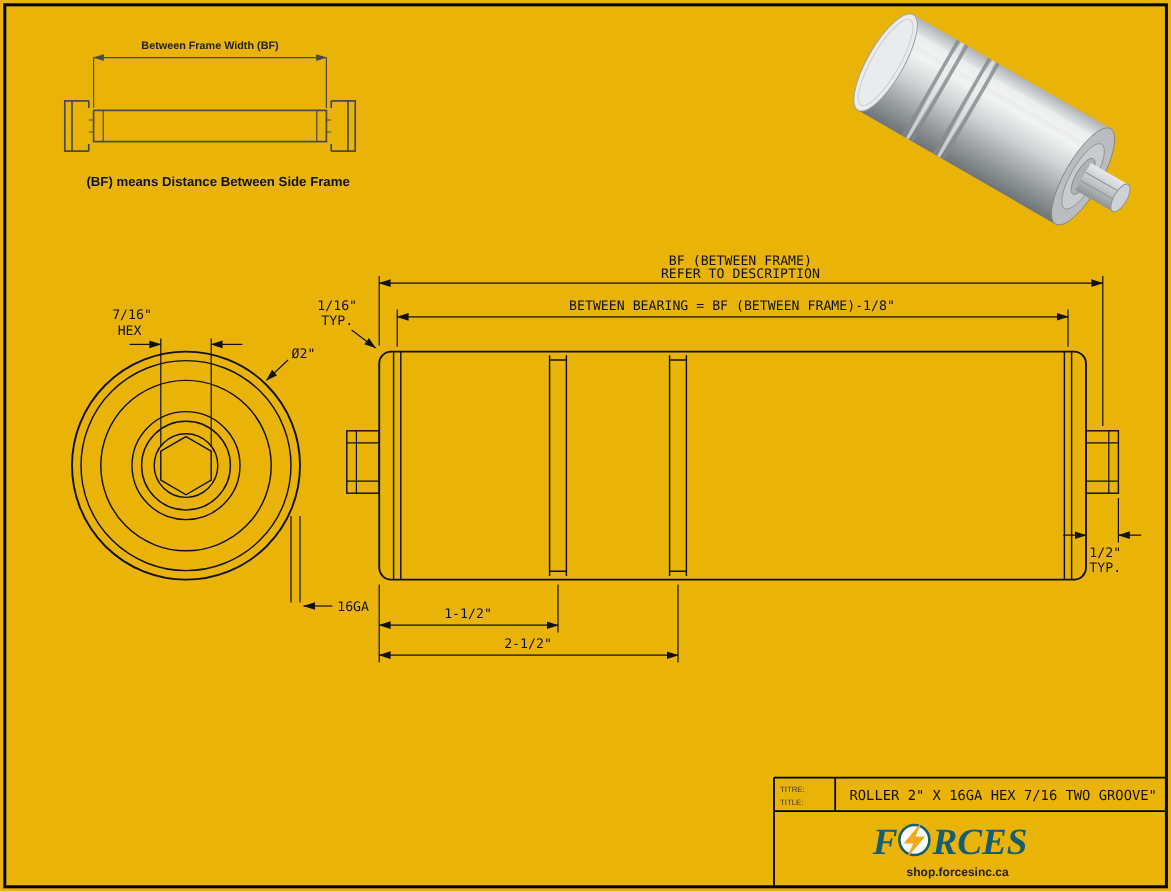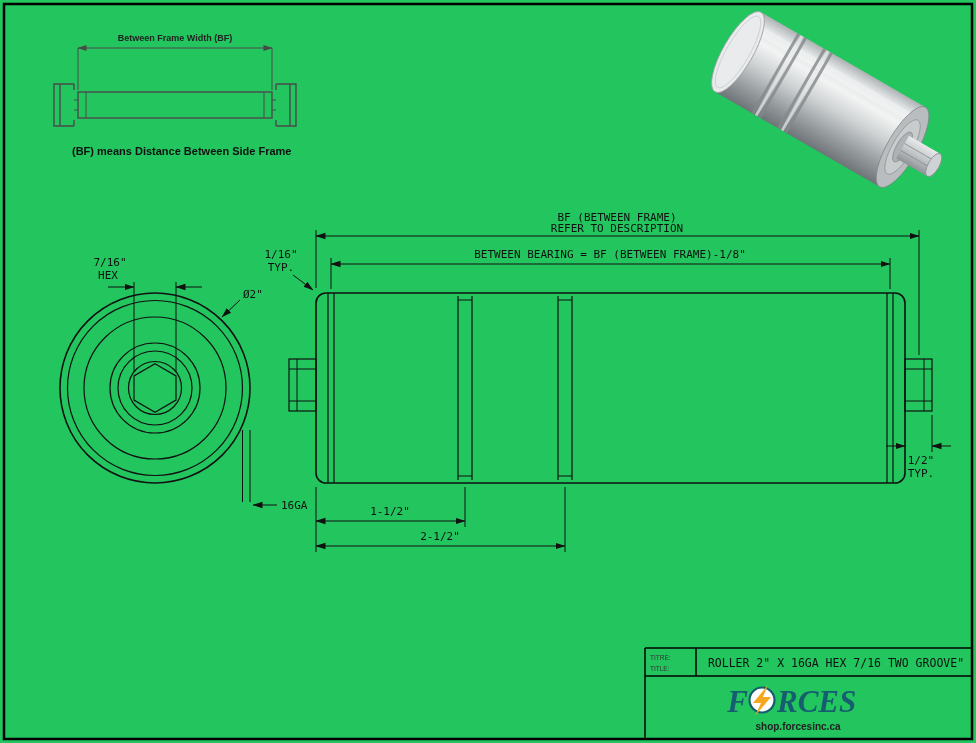--- a/index.html
+++ b/index.html
@@ -1,16 +1,16 @@
 <!DOCTYPE html>
 <html><head>
 <meta charset="utf-8">
 <style>
   html,body { margin:0; padding:0; background:#e9e9e9; }
-  .page { position:relative; width:976px; height:743px; background:#22c55e; overflow:hidden;
+  .page { position:relative; width:976px; height:743px; background:#eab308; overflow:hidden;
           font-family:"Liberation Sans", sans-serif; }
   svg { position:absolute; top:0; left:0; }
   .ln      { stroke:#111; stroke-width:1.6; fill:none; }
   .med     { stroke:#111; stroke-width:1.2; fill:none; }
   .thin    { stroke:#111; stroke-width:1;   fill:none; }
   .dim-text { font:11px "DejaVu Sans Mono", monospace; fill:#111; }
   .mid      { text-anchor:middle; }
   .inset-ln   { stroke:#4a4a4a; stroke-width:1.4; fill:none; }
   .inset-thin { stroke:#4a4a4a; stroke-width:1;   fill:none; }
   .inset-label   { font:bold 9px "Liberation Sans", sans-serif; fill:#222; text-anchor:middle; }

